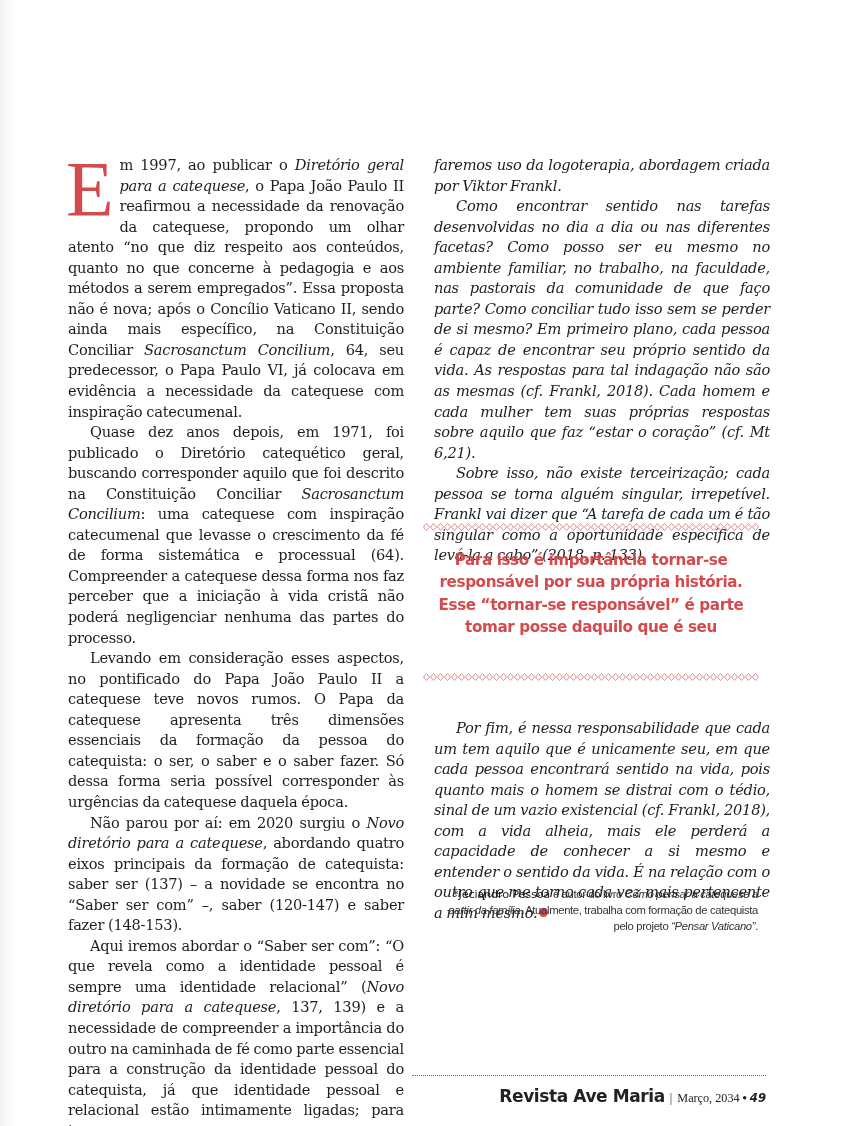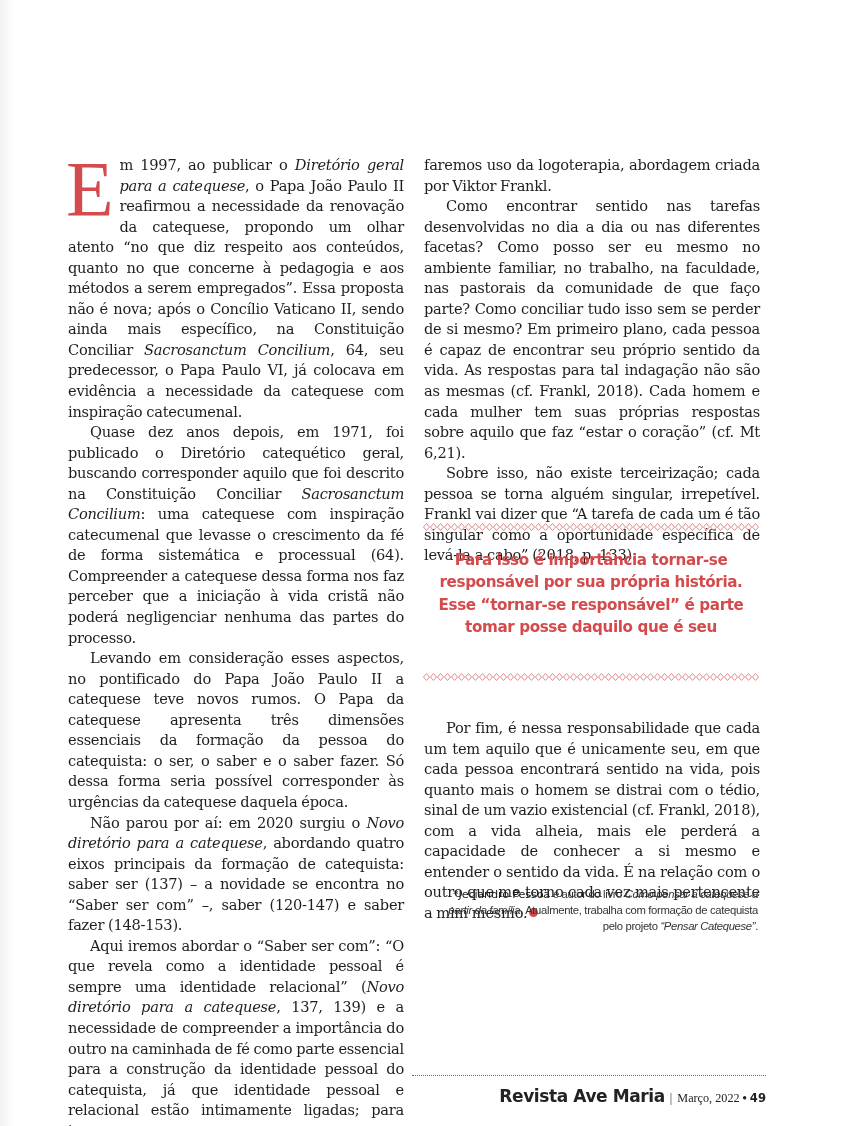--- a/index.html
+++ b/index.html
@@ -12,21 +12,21 @@
     position: absolute; left: 0; top: 0; width: 14px; height: 1126px;
     background: linear-gradient(to right, #f2f2f2, #ffffff);
   }
   .col {
     position: absolute; top: 155px; width: 336px;
     font-size: 14.6px; line-height: 20.55px; text-align: justify;
     letter-spacing: -0.25px; word-spacing: -0.5px;
     hyphens: manual;
   }
   .col-left { left: 68px; }
-  .col-right { left: 424px; width: 336px; }
+  .col-right { left: 434px; width: 336px; font-style: italic; }
   .col p { margin: 0; text-indent: 22px; }
   .col p.first { text-indent: 0; }
   .dropcap {
     float: left; font-family: "Liberation Serif", "DejaVu Serif", serif;
     font-size: 78px; line-height: 58px; height: 58px; color: #d34b4d;
     margin: 3px 6px 0 -2px; padding-top: 2px;
   }
   em { font-style: italic; }
   .diamonds { position: absolute; left: 423px; width: 336px; height: 10px; }
   .diamonds svg { display: block; }
@@ -52,21 +52,21 @@
     position: absolute; left: 412px; top: 1075px; width: 354px; height: 0;
     border-top: 1px dotted #666;
   }
   .footer {
     position: absolute; right: 84px; top: 1086px; font-size: 12.2px; white-space: nowrap;
     font-family: "Liberation Serif", "DejaVu Serif", serif; color: #222;
   }
   .footer .mag { font-family: "DejaVu Sans", sans-serif; font-weight: bold; font-size: 17px; letter-spacing: -0.4px; }
   .footer .sep { margin: 0 5px; color: #333; }
   .footer .bullet { margin: 0 3px; font-weight: bold; }
-  .footer .pagenum { font-family: "DejaVu Sans", sans-serif; font-weight: bold; font-size: 11.6px; }
+  .footer .pagenum { font-family: "DejaVu Sans", sans-serif; font-weight: bold; font-size: 11.6px; font-style: italic; }
 </style>
 </head>
 <body>
 
 <div class="page-edge"></div>
 
 <div class="col col-left">
   <p class="first"><span class="dropcap">E</span><span>m 1997, ao publicar o </span><em>Diretório geral para a catequese</em><span>, o Papa João Paulo II reafirmou a necessidade da renovação da catequese, propondo um olhar atento “no que diz respeito aos conteúdos, quanto no que concerne à pedagogia e aos métodos a serem empregados”. Essa proposta não é nova; após o Concílio Vaticano II, sendo ainda mais específico, na Constituição Conciliar </span><em>Sacrosanctum Concilium</em><span>, 64, seu predecessor, o Papa Paulo VI, já colocava em evidência a neces­sidade da catequese com inspiração catecumenal.</span></p>
   <p><span>Quase dez anos depois, em 1971, foi publicado o Diretório catequético geral, buscando corresponder aquilo que foi descrito na Constituição Conciliar </span><em>Sacrosanctum Concilium</em><span>: uma catequese com ins­piração catecumenal que levasse o crescimento da fé de forma sistemática e processual (64). Compre­ender a catequese dessa forma nos faz perceber que a iniciação à vida cristã não poderá negligenciar nenhuma das partes do processo.</span></p>
   <p>Levando em consideração esses aspectos, no pontificado do Papa João Paulo II a catequese teve novos rumos. O Papa da catequese apresenta três dimensões essenciais da formação da pessoa do catequista: o ser, o saber e o saber fazer. Só dessa forma seria possível corresponder às urgências da catequese daquela época.</p>
@@ -101,18 +101,18 @@
 <div class="diamonds" style="top:672px;">
   <svg width="336" height="10" xmlns="http://www.w3.org/2000/svg">
     <rect x="0" y="0" width="336" height="10" fill="url(#dia)"></rect>
   </svg>
 </div>
 
 <div class="col col-right col-right-2">
   <p><span>Por fim, é nessa responsabilidade que cada um tem aquilo que é unicamente seu, em que cada pessoa encontrará sentido na vida, pois quanto mais o homem se distrai com o tédio, sinal de um vazio existencial (cf. Frankl, 2018), com a vida alheia, mais ele perderá a capacidade de conhecer a si mesmo e entender o sentido da vida. É na relação com o outro que me torno cada vez mais pertencente a mim mesmo.</span><span class="end-dot"></span></p>
 </div>
 
-<div class="bio"><strong>*Jeciandro Pessoa</strong><span> é autor do livro </span><em>Como pensar a catequese a partir da família</em><span>. Atualmente, trabalha com formação de catequista pelo projeto </span><em>“Pensar Catequese”</em><span>.</span></div>
+<div class="bio"><strong>*Jeciandro Pessoa</strong><span> é autor do livro </span><em>Como pensar a catequese a partir da família</em><span>. Atualmente, trabalha com formação de catequista pelo projeto </span><em>“Pensar Vaticano”</em><span>.</span></div>
 
 <div class="footer-rule"></div>
 <div class="footer">
-  <span class="mag">Revista Ave Maria</span><span class="sep">|</span><span>Março, 2022</span><span class="bullet">•</span><span class="pagenum">49</span>
+  <span class="mag">Revista Ave Maria</span><span class="sep">|</span><span>Março, 2034</span><span class="bullet">•</span><span class="pagenum">49</span>
 </div>
 
 </body></html>

